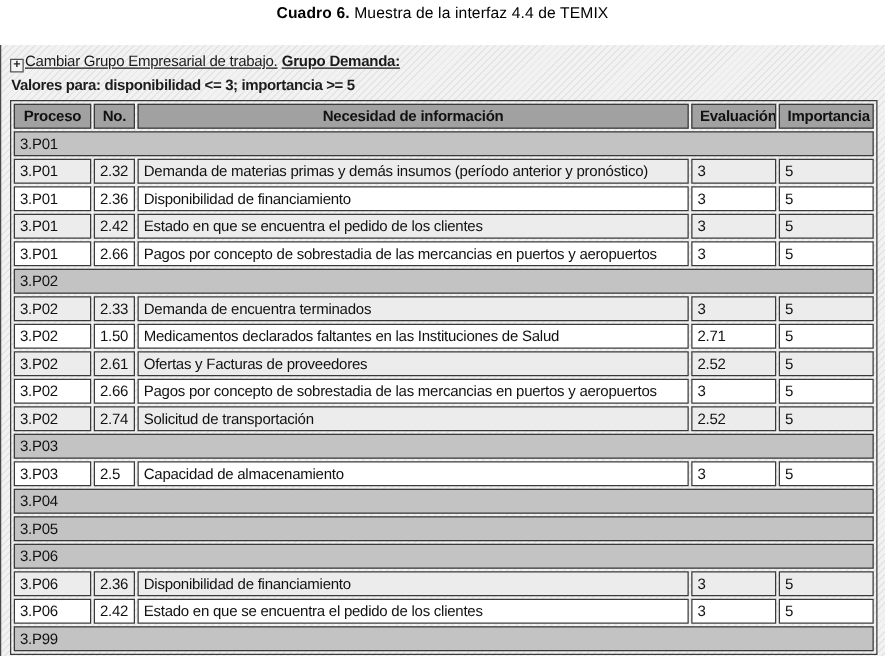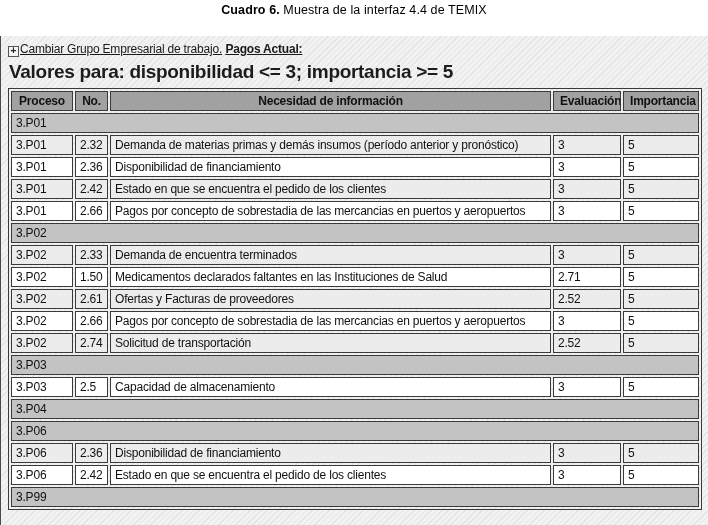--- a/index.html
+++ b/index.html
@@ -65,21 +65,21 @@
   .group-link {
     text-decoration: underline;
     color: #1a1a1a;
     cursor: pointer;
     letter-spacing: -0.2px;
   }
   .group-link.bold { font-weight: bold; }
 
   
   .filter-line {
-    font-size: 19px;
+    font-size: 12px;
     font-weight: bold;
     color: #1c1c1c;
     padding: 3px 0 5px 1px;
     letter-spacing: -0.3px;
   }
 
   
   table.needs {
     border-collapse: separate;
     border-spacing: 2px;
@@ -122,21 +122,21 @@
 <div class="page">
 
   <div class="fig-title">
     <span class="bold">Cuadro 6.</span><span> Muestra de la interfaz 4.4 de TEMIX</span>
   </div>
 
   <div class="panel">
 
     <div class="toolbar">
       <span class="expand-box">+</span><span class="group-link">Cambiar Grupo Empresarial de trabajo.</span>
-      <span class="group-link bold">Pagos Actual:</span>
+      <span class="group-link bold">Grupo Demanda:</span>
     </div>
 
     <div class="filter-line">Valores para: disponibilidad &lt;= 3; importancia &gt;= 5</div>
 
     <table class="needs">
       <colgroup>
         <col style="width:62px">
           <col style="width:33px">
           <col>
           <col style="width:68px">
@@ -228,20 +228,23 @@
             <td class="col-proceso">3.P03</td>
             <td class="col-no">2.5</td>
             <td class="col-necesidad">Capacidad de almacenamiento</td>
             <td class="col-eval">3</td>
             <td class="col-imp">5</td>
           </tr>
           <tr class="group-row">
             <td colspan="5">3.P04</td>
           </tr>
           <tr class="group-row">
+            <td colspan="5">3.P05</td>
+          </tr>
+          <tr class="group-row">
             <td colspan="5">3.P06</td>
           </tr>
           <tr class="data-row shaded">
             <td class="col-proceso">3.P06</td>
             <td class="col-no">2.36</td>
             <td class="col-necesidad">Disponibilidad de financiamiento</td>
             <td class="col-eval">3</td>
             <td class="col-imp">5</td>
           </tr>
           <tr class="data-row">

